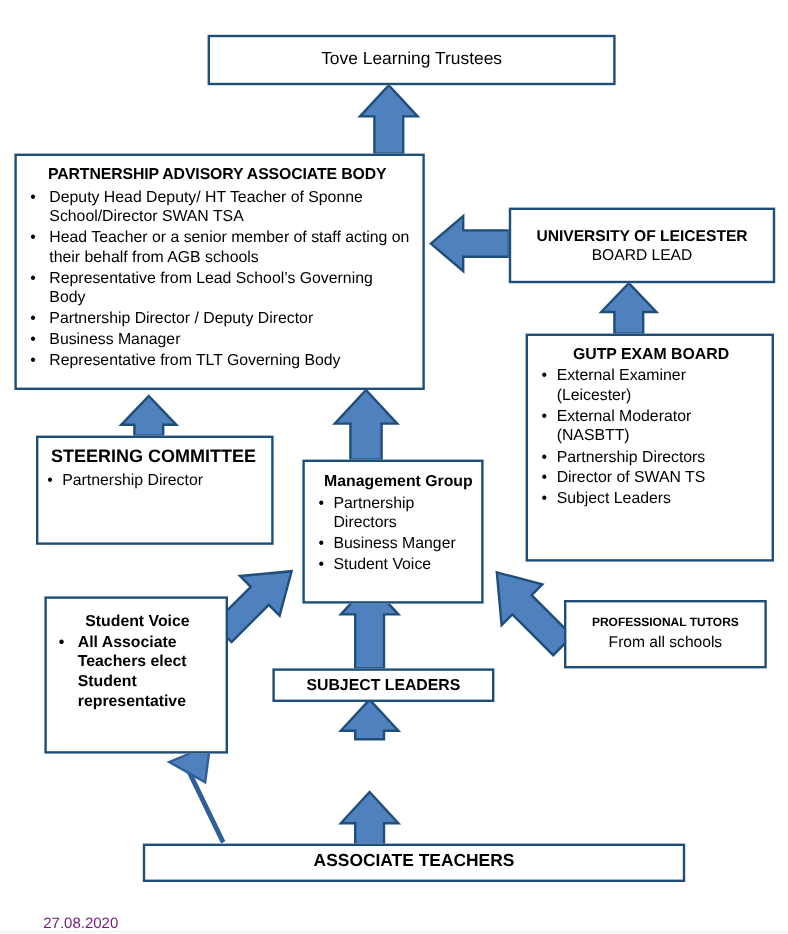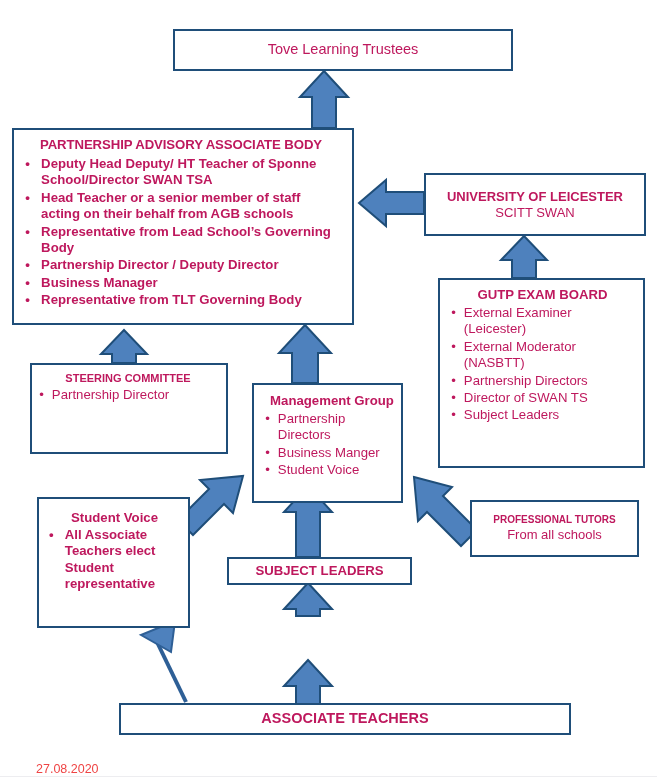--- a/index.html
+++ b/index.html
@@ -14,21 +14,21 @@
     position: relative;
     width: 657px;
     height: 778px;
     background: #ffffff;
   }
   
   .box {
     position: absolute;
     border: 2px solid #1F4E79;
     background: #ffffff;
-    color: #be185d;
+    color: #000000;
     z-index: 5;
   }
   .box-title {
     font-weight: bold;
     text-align: center;
     line-height: 1.22;
   }
   .box-sub {
     text-align: center;
     line-height: 1.22;
@@ -57,32 +57,32 @@
     align-items: center;
     justify-content: center;
   }
 
   
   #box-trustees { left: 173px; top: 29px; width: 340px; height: 42px; font-size: 14.5px; }
   #box-trustees .box-sub { font-size: 14.5px; }
 
   #box-pagb { left: 12px; top: 128px; width: 342px; height: 197px; font-size: 13.2px; padding: 7px 10px 4px 6px; }
   #box-pagb .box-title { font-size: 13.2px; margin-bottom: 3px; letter-spacing: -0.1px; }
-  #box-pagb .blist li { padding-left: 1.6em; font-weight: bold; }
+  #box-pagb .blist li { padding-left: 1.6em; }
   #box-pagb .blist li::before { left: 0.4em; }
 
   #box-uol { left: 424px; top: 173px; width: 222px; height: 63px; font-size: 13px; }
   #box-uol .box-title { font-size: 13px; }
   #box-uol .box-sub { font-size: 13px; }
 
   #box-gutp { left: 438px; top: 278px; width: 207px; height: 190px; font-size: 13.2px; padding: 7px 8px 4px 10px; }
   #box-gutp .box-title { font-size: 13.2px; margin-bottom: 2px; }
 
   #box-steer { left: 30px; top: 363px; width: 198px; height: 91px; font-size: 13.2px; padding: 7px 8px 4px 6px; }
-  #box-steer .box-title { font-size: 11px; margin-bottom: 2px; }
+  #box-steer .box-title { font-size: 15px; margin-bottom: 2px; }
 
   #box-mgmt { left: 252px; top: 383px; width: 151px; height: 120px; font-size: 13.2px; padding: 8px 6px 4px 10px; }
   #box-mgmt .box-title { font-size: 13.2px; text-align: center; padding-left: 5px; margin-bottom: 2px; }
 
   #box-sv { left: 37px; top: 497px; width: 153px; height: 131px; font-size: 13.2px; padding: 11px 6px 4px 8px; }
   #box-sv .box-title { font-size: 13.2px; text-align: center; margin-bottom: 1px; }
   #box-sv .blist li { padding-left: 1.35em; font-weight: bold; }
   #box-sv .blist li::before { left: 0.15em; }
 
   #box-pt { left: 470px; top: 500px; width: 169px; height: 57px; font-size: 13px; }
@@ -119,21 +119,21 @@
     fill: #4E81BD;
     stroke: #2E5F96;
     stroke-width: 2;
   }
   
   #footer-date {
     position: absolute;
     left: 36px;
     top: 762px;
     font-size: 12.5px;
-    color: #ef4444;
+    color: #701a75;
     z-index: 3;
   }
   #footer-rule {
     position: absolute;
     left: 0; top: 776px;
     width: 657px; height: 1px;
     background: #EDEDF0;
     z-index: 1;
   }
 </style>
@@ -179,21 +179,21 @@
       <li>Head Teacher or a senior member of staff acting on their behalf from AGB schools</li>
       <li>Representative from Lead School’s Governing Body</li>
       <li>Partnership Director / Deputy Director</li>
       <li>Business Manager</li>
       <li>Representative from TLT Governing Body</li>
     </ul>
   </div>
 
   <div class="box center-v" id="box-uol">
     <div class="box-title">UNIVERSITY OF LEICESTER</div>
-    <div class="box-sub">SCITT SWAN</div>
+    <div class="box-sub">BOARD LEAD</div>
   </div>
 
   <div class="box" id="box-gutp">
     <div class="box-title">GUTP EXAM BOARD</div>
     <ul class="blist">
       <li>External Examiner (Leicester)</li>
       <li>External Moderator (NASBTT)</li>
       <li>Partnership Directors</li>
       <li>Director of SWAN TS</li>
       <li>Subject Leaders</li>

